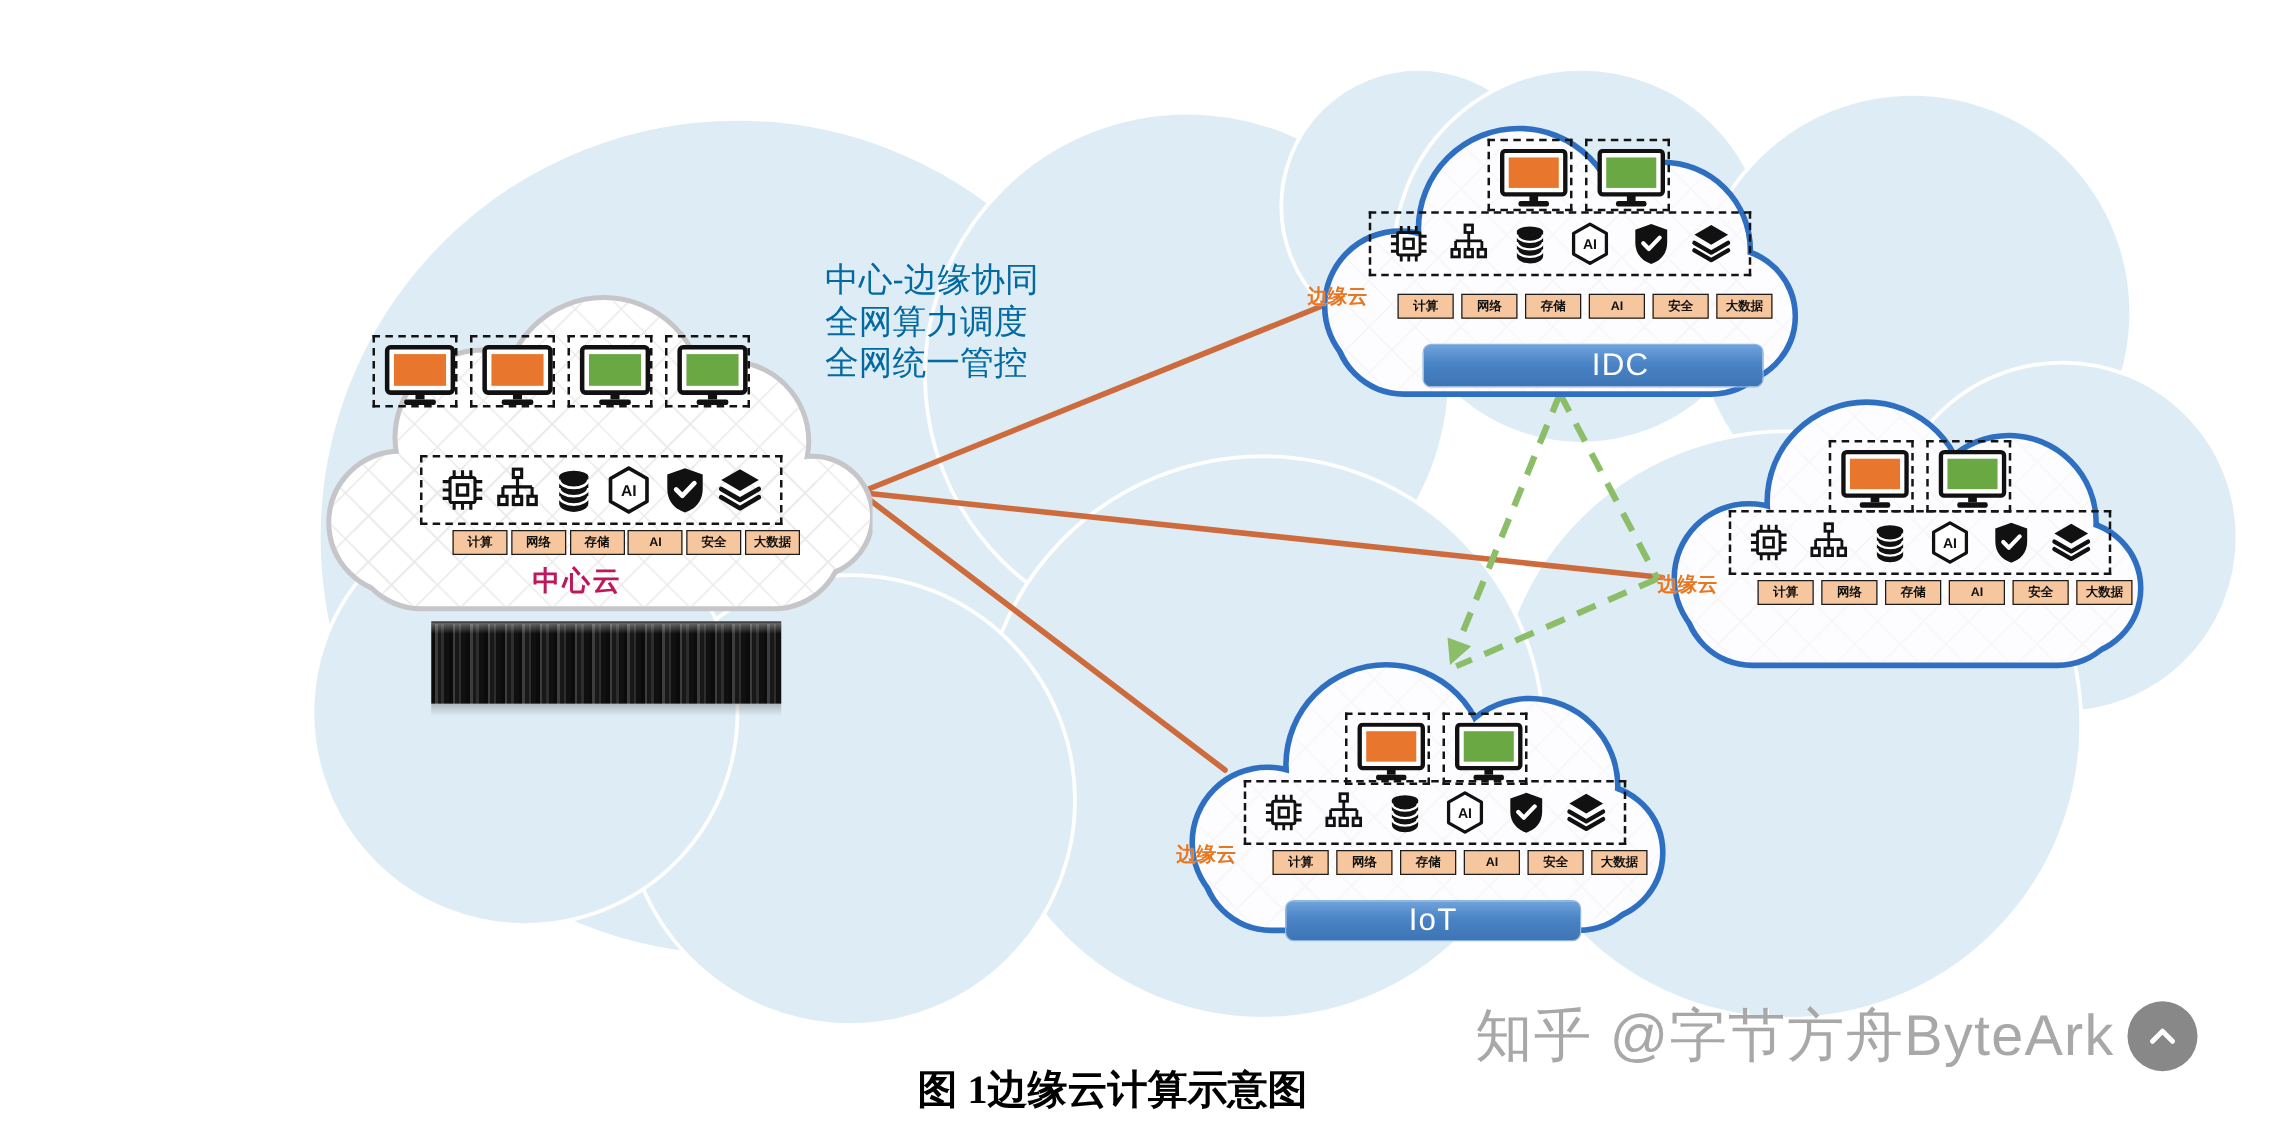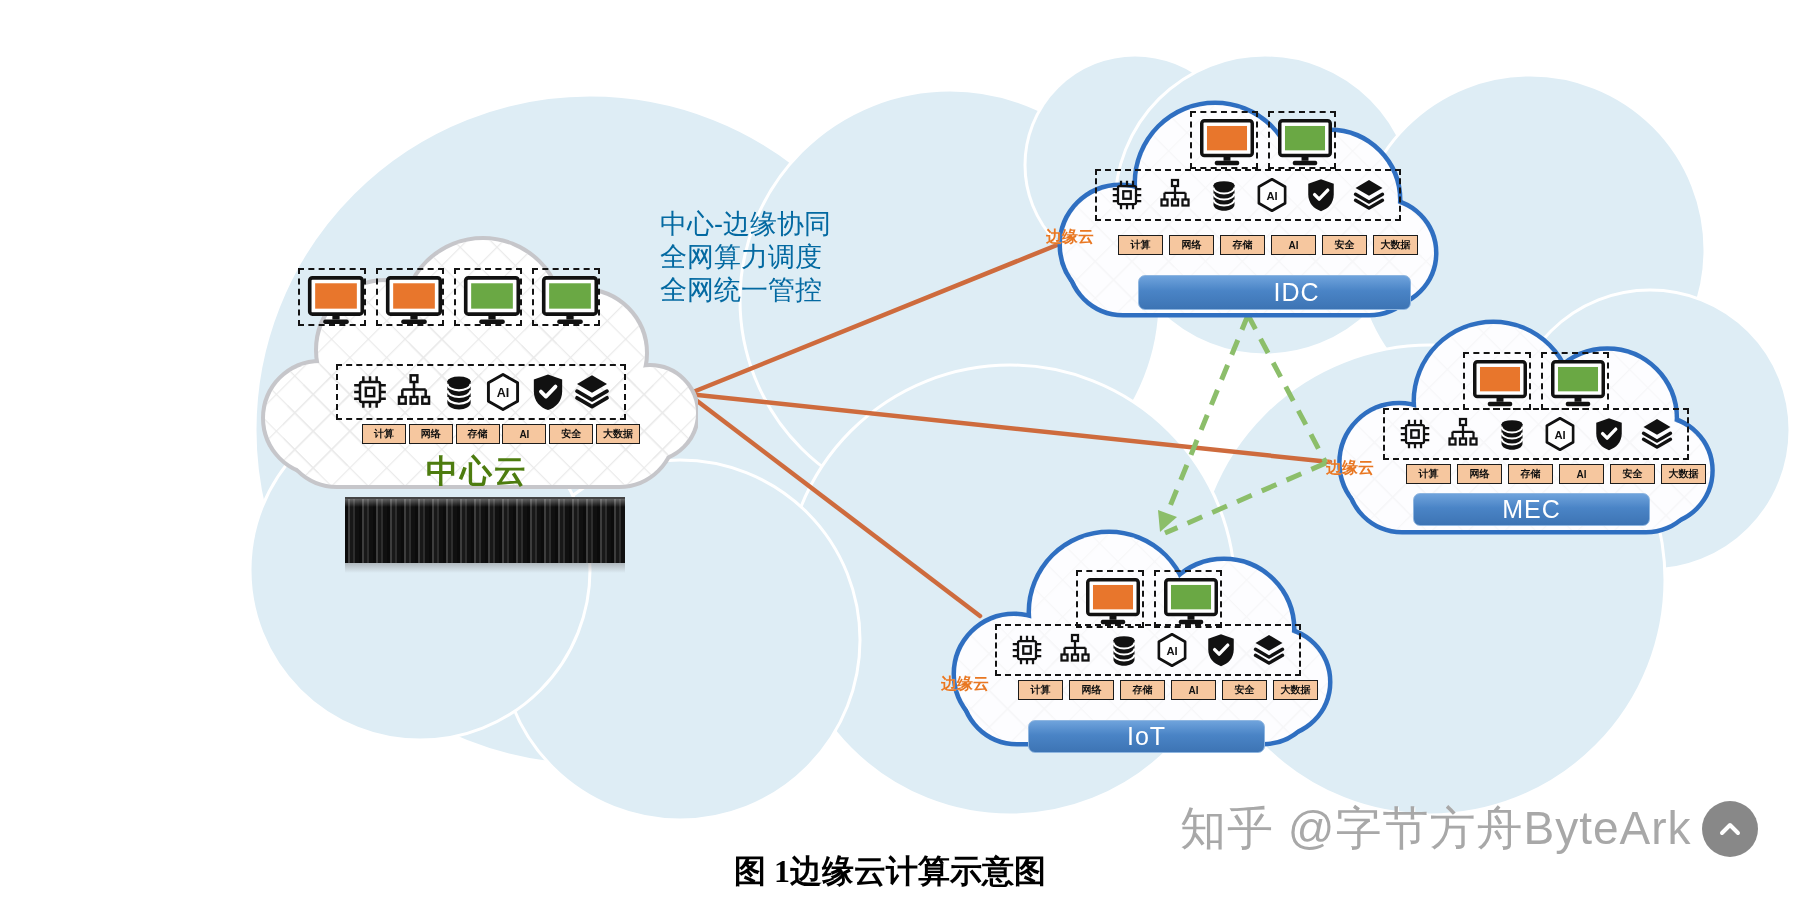--- a/index.html
+++ b/index.html
@@ -45,21 +45,21 @@
     position:absolute;background:linear-gradient(180deg,#6FA3DC 0%,#4A84C6 45%,#3D74B4 100%);
     border:1px solid #8fb6e0;border-radius:7px;color:#ffffff;
     display:flex;align-items:center;justify-content:center;font-size:25px;letter-spacing:1px;
   }
 
   .edge-label{
     position:absolute;color:#E87722;font-weight:bold;font-size:16px;white-space:nowrap;
     text-shadow:0 0 1px rgba(255,255,255,.8);
   }
   #center-cloud-label{
-    position:absolute;color:#4d7c0f;font-weight:bold;font-size:32px;letter-spacing:2px;white-space:nowrap;
+    position:absolute;color:#be185d;font-weight:bold;font-size:22px;letter-spacing:2px;white-space:nowrap;
   }
 
   
   #annotation{
     left:660px;top:196px;font-size:27px;line-height:33px;color:#0369a1;font-weight:500;white-space:nowrap;margin-top:12px;
   }
 
   
   #server-racks{
     left:345px;top:497px;width:280px;height:64px;
@@ -362,21 +362,20 @@
 
   <div class="chip-row" style="left:68px;top:150px;width:300px;">
     <div class="chip chip-e">计算</div>
     <div class="chip chip-e">网络</div>
     <div class="chip chip-e">存储</div>
     <div class="chip chip-e">AI</div>
     <div class="chip chip-e">安全</div>
     <div class="chip chip-e">大数据</div>
   </div>
 
-  <div class="name-bar" style="left:95px;top:179px;width:235px;height:31px;">MEC</div>
   <div class="edge-label" style="left:8px;top:144px;">边缘云</div>
 </div>
 
 <div class="abs cloud-unit" style="left:933px;top:524px;width:414px;height:240px;">
   <svg class="cloud-bg" style="height:228px;" viewBox="0 0 412 228">
       <use href="#edge-cloud"></use>
     </svg>
 
   <div class="mon-box" style="left:143px;top:46px;">
     <svg width="56" height="47" viewBox="0 0 64 54" class="mon-orange">

